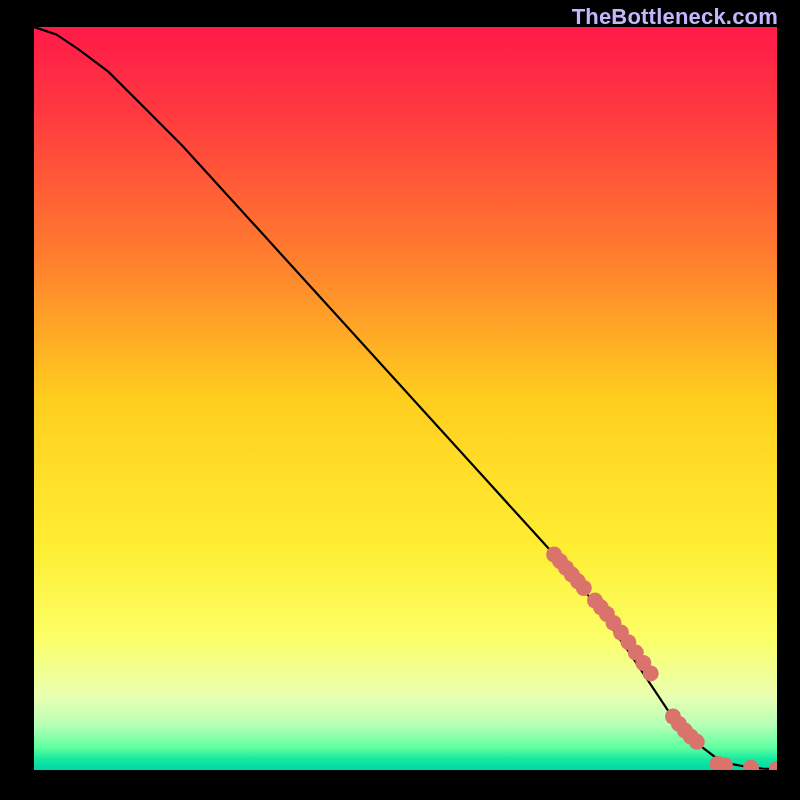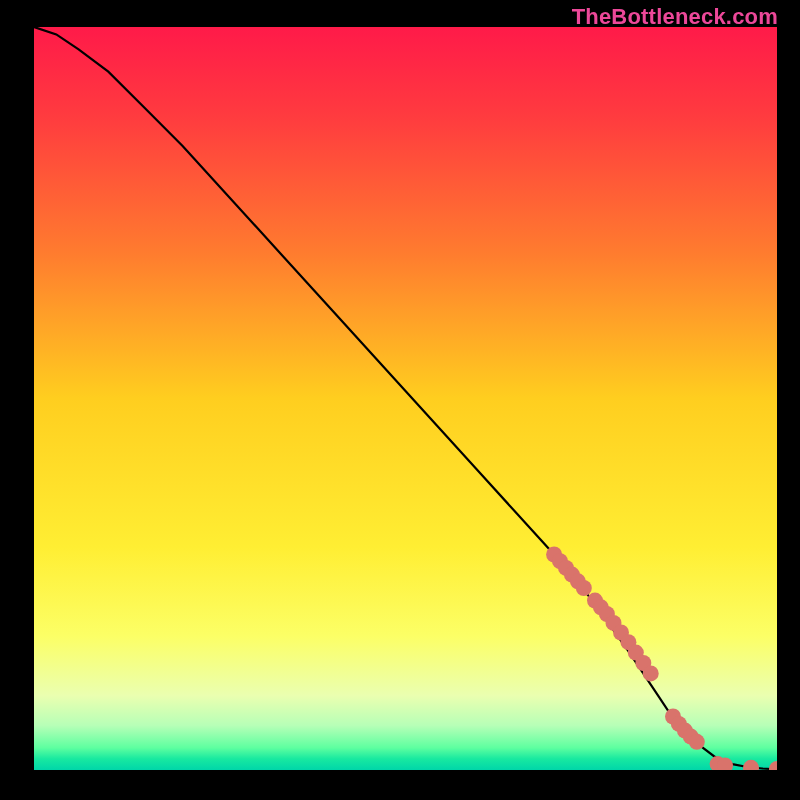--- a/index.html
+++ b/index.html
@@ -23,21 +23,21 @@
     position: absolute;
     left: 34px;
     top: 27px;
     width: 743px;
     height: 743px;
   }
   .watermark {
     position: absolute;
     top: 4px;
     right: 22px;
-    color: #ec4899;
+    color: #c4b5fd;
     font-size: 22px;
     font-weight: 600;
     letter-spacing: 0.2px;
     user-select: none;
   }
   svg { display: block; }
 </style>
 </head>
 <body>
 

